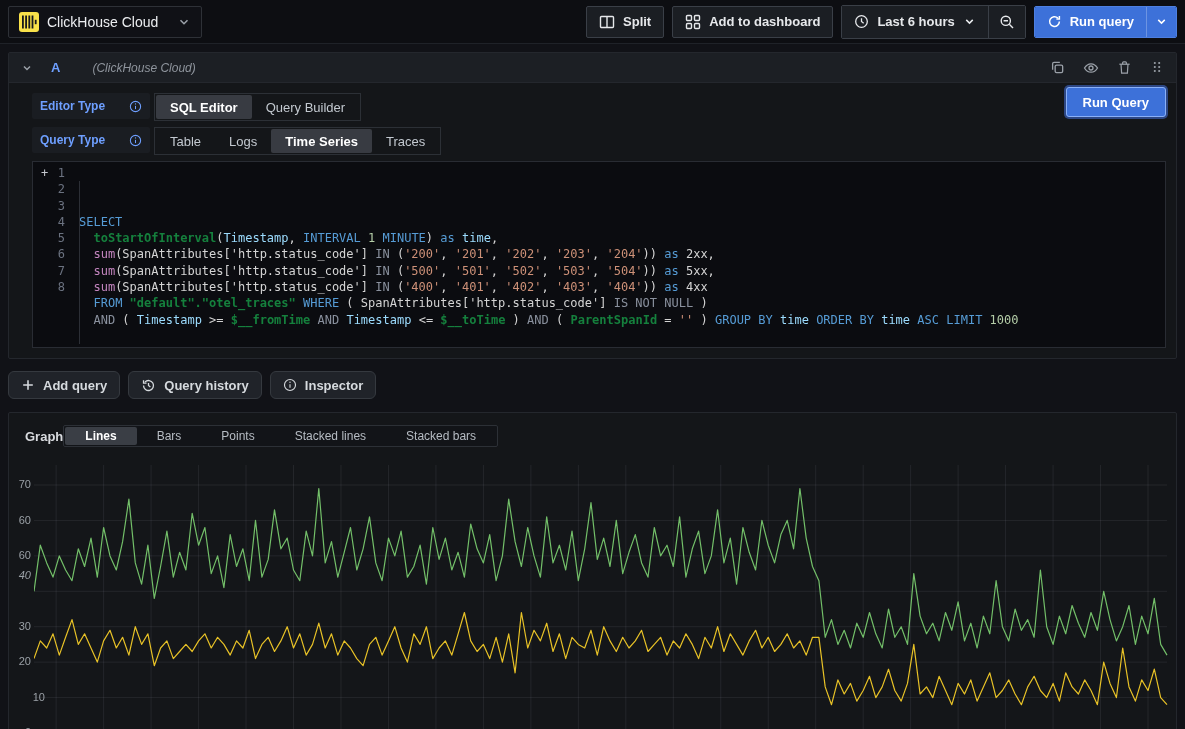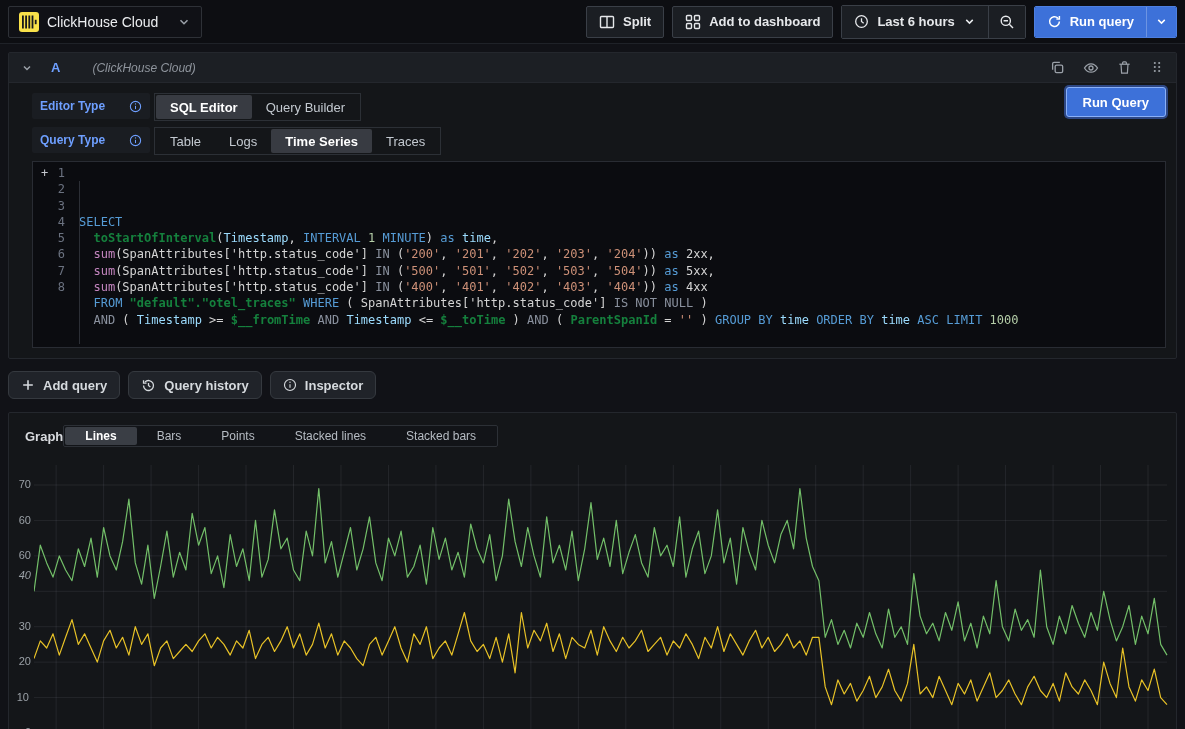--- a/index.html
+++ b/index.html
@@ -342,21 +342,21 @@
       <line x1="0" x2="1133" y1="126.28571428571429" y2="126.28571428571429" stroke="rgba(204,204,220,0.09)"></line>
       <line x1="0" x2="1133" y1="90.85714285714285" y2="90.85714285714285" stroke="rgba(204,204,220,0.09)"></line>
       <line x1="0" x2="1133" y1="55.42857142857144" y2="55.42857142857144" stroke="rgba(204,204,220,0.09)"></line>
       <line x1="0" x2="1133" y1="20" y2="20" stroke="rgba(204,204,220,0.09)"></line>
       <polyline points="0.0,126.3 6.3,80.2 12.7,97.9 19.0,112.1 25.3,90.9 31.6,105.0 38.0,115.7 44.3,83.8 50.6,101.5 57.0,73.1 63.3,112.1 69.6,62.5 76.0,90.9 82.3,105.0 88.6,76.7 94.9,34.2 101.3,97.9 107.6,119.2 113.9,80.2 120.3,133.4 126.6,101.5 132.9,66.1 139.3,112.1 145.6,87.3 151.9,105.0 158.2,48.3 164.6,80.2 170.9,62.5 177.2,108.6 183.6,90.9 189.9,122.7 196.2,69.6 202.5,101.5 208.9,83.8 215.2,115.7 221.5,55.4 227.9,112.1 234.2,94.4 240.5,44.8 246.9,83.8 253.2,73.1 259.5,105.0 265.8,115.7 272.2,66.1 278.5,90.9 284.8,23.5 291.2,97.9 297.5,76.7 303.8,112.1 310.2,87.3 316.5,62.5 322.8,105.0 329.1,83.8 335.5,51.9 341.8,97.9 348.1,115.7 354.5,73.1 360.8,90.9 367.1,66.1 373.4,112.1 379.8,101.5 386.1,80.2 392.4,119.2 398.8,62.5 405.1,94.4 411.4,73.1 417.8,105.0 424.1,87.3 430.4,112.1 436.7,59.0 443.1,83.8 449.4,97.9 455.7,69.6 462.1,115.7 468.4,90.9 474.7,34.2 481.1,76.7 487.4,101.5 493.7,62.5 500.0,90.9 506.4,112.1 512.7,51.9 519.0,97.9 525.4,80.2 531.7,105.0 538.0,66.1 544.3,115.7 550.7,83.8 557.0,37.7 563.3,94.4 569.7,73.1 576.0,101.5 582.3,55.4 588.7,108.6 595.0,87.3 601.3,69.6 607.6,97.9 614.0,112.1 620.3,62.5 626.6,90.9 633.0,80.2 639.3,101.5 645.6,51.9 651.9,112.1 658.3,83.8 664.6,66.1 670.9,108.6 677.3,90.9 683.6,44.8 689.9,97.9 696.3,73.1 702.6,119.2 708.9,62.5 715.2,87.3 721.6,105.0 727.9,55.4 734.2,80.2 740.6,97.9 746.9,69.6 753.2,55.4 759.6,83.8 765.9,23.5 772.2,73.1 778.5,101.5 784.9,115.7 791.2,172.3 797.5,154.6 803.9,179.4 810.2,165.3 816.5,183.0 822.8,158.2 829.2,172.3 835.5,147.5 841.8,168.8 848.2,183.0 854.5,144.0 860.8,172.3 867.2,161.7 873.5,179.4 879.8,108.6 886.1,151.1 892.5,168.8 898.8,158.2 905.1,175.9 911.5,147.5 917.8,165.3 924.1,136.9 930.5,175.9 936.8,158.2 943.1,183.0 949.4,151.1 955.8,168.8 962.1,115.7 968.4,161.7 974.8,175.9 981.1,144.0 987.4,165.3 993.7,154.6 1000.1,172.3 1006.4,105.0 1012.7,161.7 1019.1,179.4 1025.4,151.1 1031.7,168.8 1038.1,140.5 1044.4,158.2 1050.7,172.3 1057.0,147.5 1063.4,165.3 1069.7,126.3 1076.0,154.6 1082.4,175.9 1088.7,161.7 1095.0,140.5 1101.4,179.4 1107.7,151.1 1114.0,168.8 1120.3,133.4 1126.7,179.4 1133.0,190.1" fill="none" stroke="#73bf69" stroke-width="1.2" stroke-linejoin="round"></polyline>
       <polyline points="0.0,193.6 6.3,175.9 12.7,183.0 19.0,168.8 25.3,190.1 31.6,172.3 38.0,154.6 44.3,179.4 50.6,168.8 57.0,183.0 63.3,197.1 69.6,175.9 76.0,165.3 82.3,183.0 88.6,172.3 94.9,190.1 101.3,161.7 107.6,179.4 113.9,168.8 120.3,200.7 126.6,183.0 132.9,175.9 139.3,193.6 145.6,186.5 151.9,179.4 158.2,186.5 164.6,175.9 170.9,168.8 177.2,183.0 183.6,172.3 189.9,179.4 196.2,190.1 202.5,175.9 208.9,183.0 215.2,165.3 221.5,193.6 227.9,179.4 234.2,172.3 240.5,186.5 246.9,175.9 253.2,161.7 259.5,183.0 265.8,168.8 272.2,190.1 278.5,179.4 284.8,158.2 291.2,183.0 297.5,168.8 303.8,190.1 310.2,175.9 316.5,183.0 322.8,193.6 329.1,200.7 335.5,179.4 341.8,172.3 348.1,190.1 354.5,175.9 360.8,161.7 367.1,183.0 373.4,197.1 379.8,168.8 386.1,179.4 392.4,161.7 398.8,193.6 405.1,183.0 411.4,175.9 417.8,190.1 424.1,168.8 430.4,147.5 436.7,175.9 443.1,186.5 449.4,179.4 455.7,193.6 462.1,172.3 468.4,197.1 474.7,168.8 481.1,207.8 487.4,147.5 493.7,183.0 500.0,165.3 506.4,175.9 512.7,158.2 519.0,186.5 525.4,168.8 531.7,193.6 538.0,172.3 544.3,179.4 550.7,183.0 557.0,165.3 563.3,190.1 569.7,161.7 576.0,175.9 582.3,186.5 588.7,172.3 595.0,183.0 601.3,175.9 607.6,165.3 614.0,186.5 620.3,179.4 626.6,172.3 633.0,190.1 639.3,175.9 645.6,183.0 651.9,168.8 658.3,179.4 664.6,193.6 670.9,172.3 677.3,183.0 683.6,161.7 689.9,186.5 696.3,168.8 702.6,179.4 708.9,190.1 715.2,175.9 721.6,165.3 727.9,183.0 734.2,172.3 740.6,186.5 746.9,179.4 753.2,168.8 759.6,183.0 765.9,175.9 772.2,190.1 778.5,172.3 784.9,172.3 791.2,221.9 797.5,239.7 803.9,214.9 810.2,229.0 816.5,218.4 822.8,236.1 829.2,225.5 835.5,211.3 841.8,232.6 848.2,221.9 854.5,204.2 860.8,225.5 867.2,236.1 873.5,218.4 879.8,179.4 886.1,229.0 892.5,221.9 898.8,232.6 905.1,211.3 911.5,225.5 917.8,239.7 924.1,218.4 930.5,229.0 936.8,214.9 943.1,236.1 949.4,221.9 955.8,207.8 962.1,232.6 968.4,225.5 974.8,214.9 981.1,229.0 987.4,239.7 993.7,221.9 1000.1,211.3 1006.4,225.5 1012.7,232.6 1019.1,218.4 1025.4,236.1 1031.7,207.8 1038.1,221.9 1044.4,229.0 1050.7,214.9 1057.0,225.5 1063.4,239.7 1069.7,197.1 1076.0,218.4 1082.4,232.6 1088.7,183.0 1095.0,221.9 1101.4,236.1 1107.7,214.9 1114.0,225.5 1120.3,204.2 1126.7,232.6 1133.0,239.7" fill="none" stroke="#e8c227" stroke-width="1.2" stroke-linejoin="round"></polyline>
       <polyline points="0.0,268.0 1133.0,268.0" fill="none" stroke="#6e9fff" stroke-width="1.6" stroke-linejoin="round"></polyline>
     </svg>
   <div id="ylabels">
       <div class="ylabel" style="left: 2px; top: 313px;">0</div>
-      <div class="ylabel" style="left: 0; top: 277.571px;">10</div>
+      <div class="ylabel" style="left: 16px; top: 277.571px;">10</div>
       <div class="ylabel" style="left: 2px; top: 242.143px;">20</div>
       <div class="ylabel" style="left: 2px; top: 206.714px;">30</div>
       <div class="ylabel" style="left: 2px; top: 156px; font-style: italic;">40</div>
       <div class="ylabel" style="left: 2px; top: 135.857px;">60</div>
       <div class="ylabel" style="left: 2px; top: 100.429px;">60</div>
       <div class="ylabel" style="left: 2px; top: 65px;">70</div>
     </div>
   <div id="xlabels"></div>
 
 </div>

